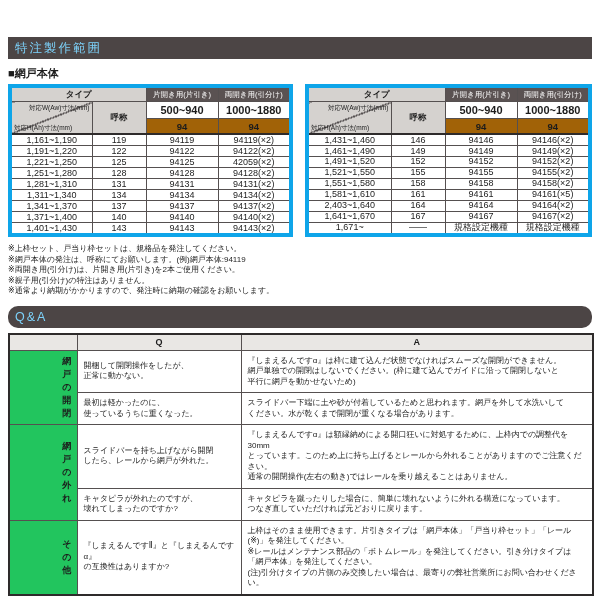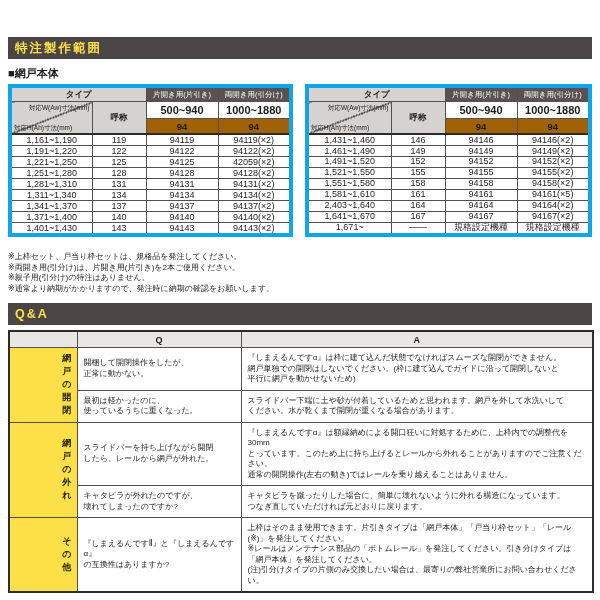--- a/index.html
+++ b/index.html
@@ -5,22 +5,22 @@
   html,body { margin:0; padding:0; }
   body {
     width:600px; height:600px; background:#ffffff;
     font-family:"Liberation Sans","DejaVu Sans",sans-serif;
     color:#1c1c1c; overflow:hidden;
   }
   .page { padding:37px 8px 0 8px; }
 
   
   .section-bar {
-    background:#4c4545; color:#fde047; height:22px; line-height:22px;
-    font-size:12.5px; font-weight:bold; padding-left:7px; letter-spacing:2px;
+    background:#4c4545; color:#7dd3fc; height:22px; line-height:22px;
+    font-size:12.5px; font-weight:normal; padding-left:7px; letter-spacing:2px;
   }
   .subsection { margin-top:7px; font-size:11px; font-weight:bold; height:14px; line-height:14px; }
 
   
   .tables-row { display:flex; justify-content:space-between; margin-top:4px; }
   table { border-collapse:collapse; table-layout:fixed; }
   .spec-table { border:4px solid #0ea5e9; }
   .spec-table th, .spec-table td {
     border:1px solid #555050; text-align:center; vertical-align:middle;
     padding:0; overflow:hidden; white-space:nowrap;
@@ -37,32 +37,32 @@
     background-image:linear-gradient(to bottom right,
       transparent calc(50% - 0.7px), #555050 calc(50% - 0.7px),
       #555050 calc(50% + 0.7px), transparent calc(50% + 0.7px));
   }
   .diag-w { position:absolute; top:2px; right:2px; font-size:6.5px; line-height:7px; }
   .diag-h { position:absolute; bottom:2px; left:2px; font-size:6.5px; line-height:7px; }
   .h-range { font-size:11px; font-weight:bold; height:16px; background:#ffffff; }
   .h-code  { font-size:9.5px; font-weight:bold; height:14px; background:#a16207; }
 
   
-  .notes { margin-top:15px; }
+  .notes { margin-top:7px; }
   .note-line { font-size:8px; line-height:10.5px; }
 
-  .qa-bar { margin-top:9px; }
+  .qa-bar { margin-top:9px;border-radius:10px; }
 
   
   .qa-table { margin-top:5px; border:2px solid #2e2b2b; width:584px; }
   .qa-table th, .qa-table td { border:1px solid #555050; }
   .qa-table thead th { height:13px; font-size:9px; font-weight:bold; background:#e9e7e4; text-align:center; }
   th.qa-corner { background:#d5d2cf; }
   td.qa-cat {
-    background:#fde047; font-size:9px; font-weight:bold;
+    background:#22c55e; font-size:9px; font-weight:bold;
     text-align:center; vertical-align:middle;padding-left:48px;
   }
   td.qa-q, td.qa-a {
     font-size:8px; line-height:10.5px; padding:5px 6px;
     vertical-align:middle; white-space:pre-line; background:#ffffff;
   }
 </style>
 </head>
 <body>
 
@@ -240,20 +240,21 @@
             <td>——</td>
             <td>規格設定機種</td>
             <td>規格設定機種</td>
           </tr>
         </tbody>
     </table>
   </div>
 
   <div class="notes">
       <div class="note-line">※上枠セット、戸当り枠セットは、規格品を発注してください。</div>
+      <div class="note-line">※網戸本体の発注は、呼称にてお願いします。(例)網戸本体:94119</div>
       <div class="note-line">※両開き用(引分け)は、片開き用(片引き)を2本ご使用ください。</div>
       <div class="note-line">※親子用(引分け)の特注はありません。</div>
       <div class="note-line">※通常より納期がかかりますので、発注時に納期の確認をお願いします。</div>
     </div>
 
   <div class="section-bar qa-bar">Q&amp;A</div>
 
   <table class="qa-table">
     <colgroup>
         <col style="width:68px">

